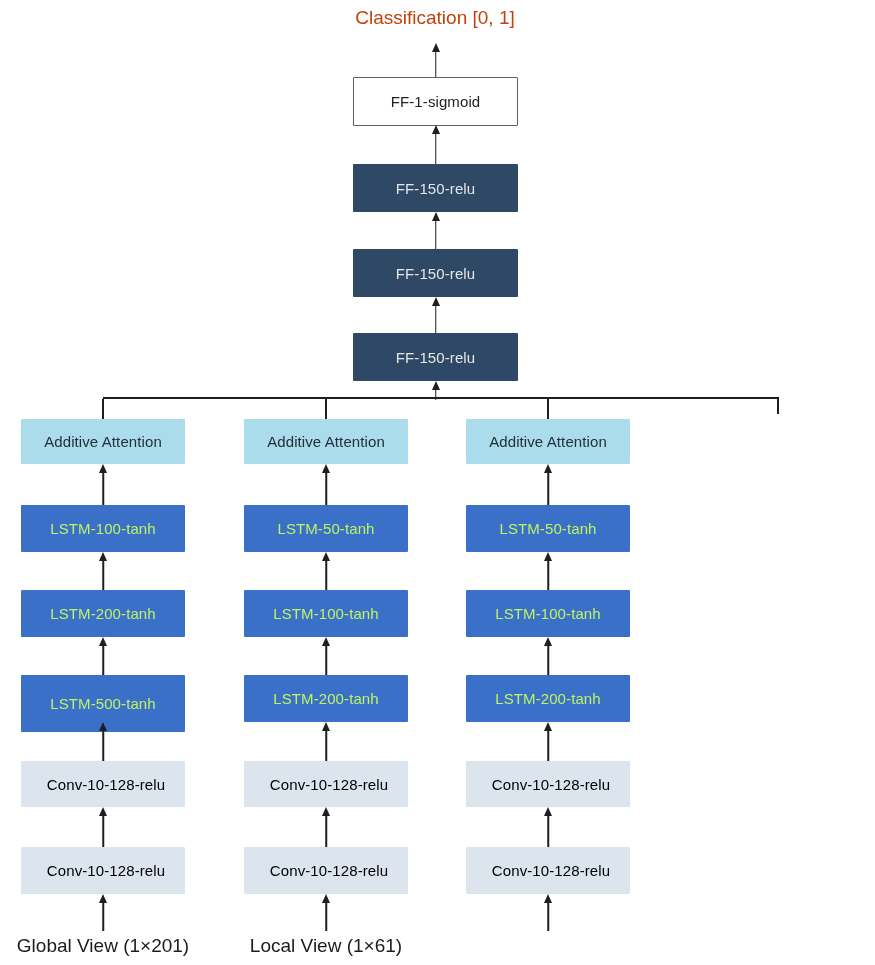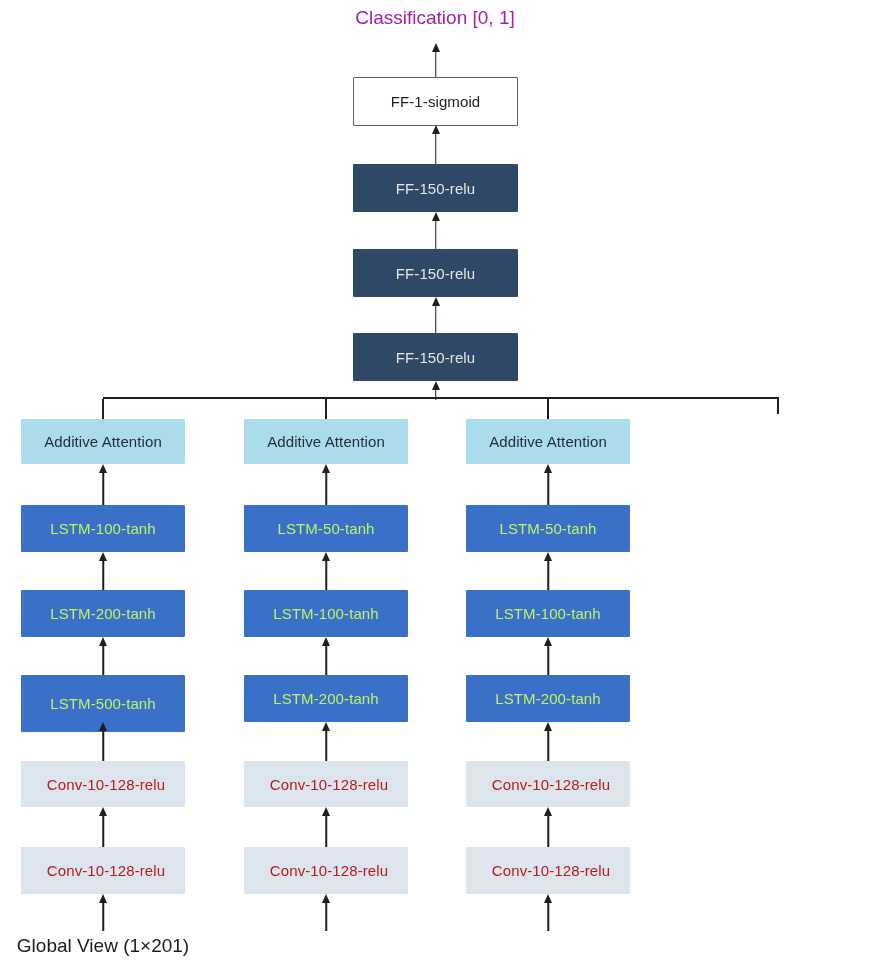--- a/index.html
+++ b/index.html
@@ -20,21 +20,21 @@
     display: flex;
     align-items: center;
     justify-content: center;
     font-size: 15px;
     border-radius: 1px;
     letter-spacing: .1px;
   }
   .navy      { background:#2e4866; color:#e5e5e5; }
   .blue      { background:#3b70c9; color:#bef264; }
   .lightblue { background:#aadcec; color:#243039; }
-  .gray      { background:#dce4ee; color:#b91c1c;padding-left:6px; }
+  .gray      { background:#dce4ee; color:#000000;padding-left:6px; }
   .outline   { background:#ffffff; border:1.3px solid #5f5f5f; color:#222; }
 
   
   .col { position:absolute; top:2px; width:164px; height:965px; }
 
   
   .arrow { position:absolute; width:10px; left:77px; }
   .arrow::before {
     content:''; position:absolute; left:50%; top:5px; bottom:0;
     width:1.5px; background:#1f1f1f; transform:translateX(-50%);
@@ -42,21 +42,21 @@
   .arrow::after {
     content:''; position:absolute; top:0; left:50%; transform:translateX(-50%);
     border-left:4.2px solid transparent; border-right:4.2px solid transparent;
     border-bottom:9px solid #1f1f1f; width:0; height:0;
   }
 
   .vline { position:absolute; width:1.5px; background:#1f1f1f; }
   .hline { position:absolute; height:1.5px; background:#1f1f1f; }
 
   .diagram-label {
-    position:absolute; font-size:19px; text-align:center; color:#a21caf;
+    position:absolute; font-size:19px; text-align:center; color:#c2410c;
     white-space:nowrap;
   }
   .input-label { position:absolute; top:933px; left:-40px; width:244px;
     font-size:19px; text-align:center; color:#1c1c1e; white-space:nowrap; }
 </style>
 </head>
 <body>
 
 <div id="canvas">
 
@@ -142,20 +142,21 @@
     </div>
     <div class="arrow" style="top:720px; height:39px"></div>
     <div class="box gray" style="top:759px; height:46px">
       <span>Conv-10-128-relu</span>
     </div>
     <div class="arrow" style="top:805px; height:40px"></div>
     <div class="box gray" style="top:845px; height:47px">
       <span>Conv-10-128-relu</span>
     </div>
     <div class="arrow" style="top:892px; height:37px"></div>
+    <div class="input-label">Local View (1×61)</div>
   </div>
 
   <div class="col" style="left:466px">
     <div class="vline" style="left:81.3px; top:397px; height:20px"></div>
     <div class="box lightblue" style="top:417px; height:45px">
       <span>Additive Attention</span>
     </div>
     <div class="arrow" style="top:462px; height:41px"></div>
     <div class="box blue" style="top:503px; height:47px">
       <span>LSTM-50-tanh</span>

